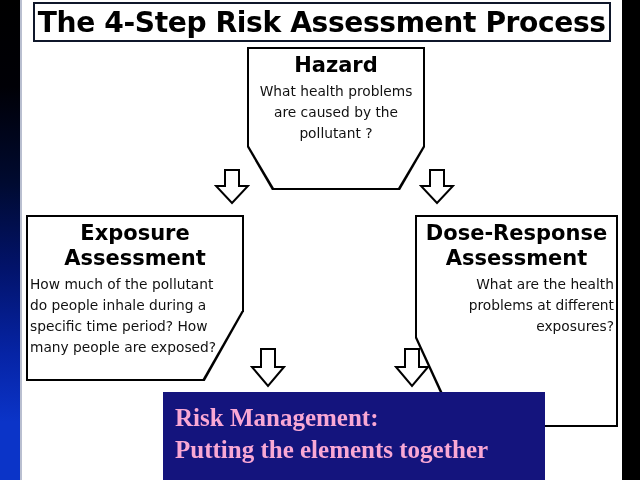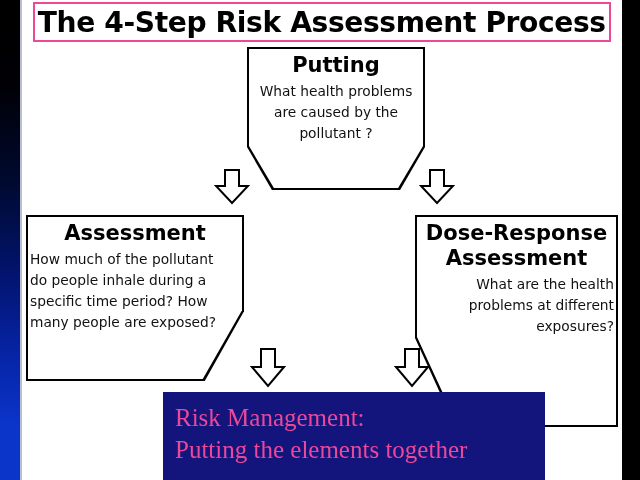--- a/index.html
+++ b/index.html
@@ -41,21 +41,21 @@
     left: 622px; top: 0;
     width: 18px; height: 480px;
     background: #000000;
   }
 
   
   #title-box {
     position: absolute;
     left: 33px; top: 2px;
     width: 578px; height: 40px;
-    border: 2px solid #ec4899;
+    border: 2px solid #0f172a;
     background: #ffffff;
     box-sizing: border-box;
     display: flex;
     align-items: center;
     justify-content: center;
   }
   #title-text {
     font-family: "DejaVu Sans", sans-serif;
     font-weight: bold;
     font-size: 29px;
@@ -155,24 +155,24 @@
   #risk-box {
     position: absolute;
     left: 163px; top: 392px;
     width: 382px; height: 88px;
     background: #14147d;
     box-sizing: border-box;
     padding: 10px 0 0 12px;
   }
   .risk-line {
     font-family: "Liberation Serif", serif;
-    font-weight: normal;
+    font-weight: bold;
     font-size: 25px;
     line-height: 32px;
-    color: #ec4899;
+    color: #f9a8d4;
     white-space: nowrap;
   }
   #risk-line-2 { }
 </style>
 </head>
 <body>
 
 <div id="slide">
 
   <div id="left-strip"></div>
@@ -180,40 +180,41 @@
   <div id="right-strip"></div>
 
   <div id="title-box">
     <div id="title-text">The 4-Step Risk Assessment Process</div>
   </div>
 
   <div class="pbox" id="box-hazard">
     <div class="fill"></div>
     <div class="inner"></div>
     <div class="content">
-      <div class="head">Putting</div>
+      <div class="head">Hazard</div>
       <div class="body">What health problems are caused by the pollutant ?</div>
     </div>
   </div>
 
   <div class="arrow" id="arrow-hz-left">
     <svg viewBox="0 0 36 36" xmlns="http://www.w3.org/2000/svg">
       <polygon points="11,1 25,1 25,17 34,17 18,34 2,17 11,17" fill="#ffffff" stroke="#000000" stroke-width="2" stroke-linejoin="miter"></polygon>
     </svg>
   </div>
   <div class="arrow" id="arrow-hz-right">
     <svg viewBox="0 0 36 36" xmlns="http://www.w3.org/2000/svg">
       <polygon points="11,1 25,1 25,17 34,17 18,34 2,17 11,17" fill="#ffffff" stroke="#000000" stroke-width="2" stroke-linejoin="miter"></polygon>
     </svg>
   </div>
 
   <div class="pbox" id="box-exposure">
     <div class="fill"></div>
     <div class="inner"></div>
     <div class="content">
+      <div class="head">Exposure</div>
       <div class="head">Assessment</div>
       <div class="body">How much of the pollutant do people inhale during a specific time period? How many people are exposed?</div>
     </div>
   </div>
 
   <div class="pbox" id="box-dose">
     <div class="fill"></div>
     <div class="inner"></div>
     <div class="content">
       <div class="head">Dose-Response</div>

